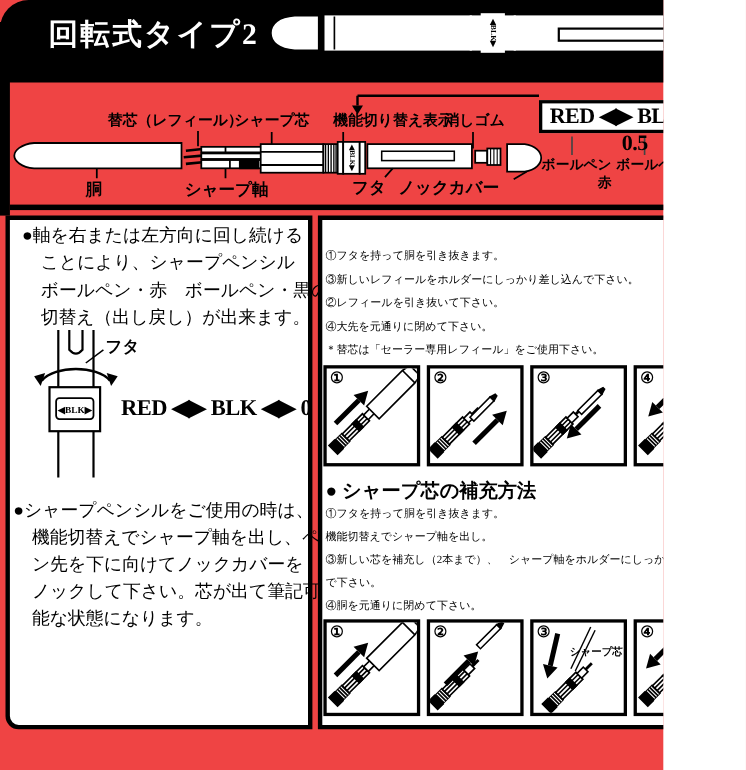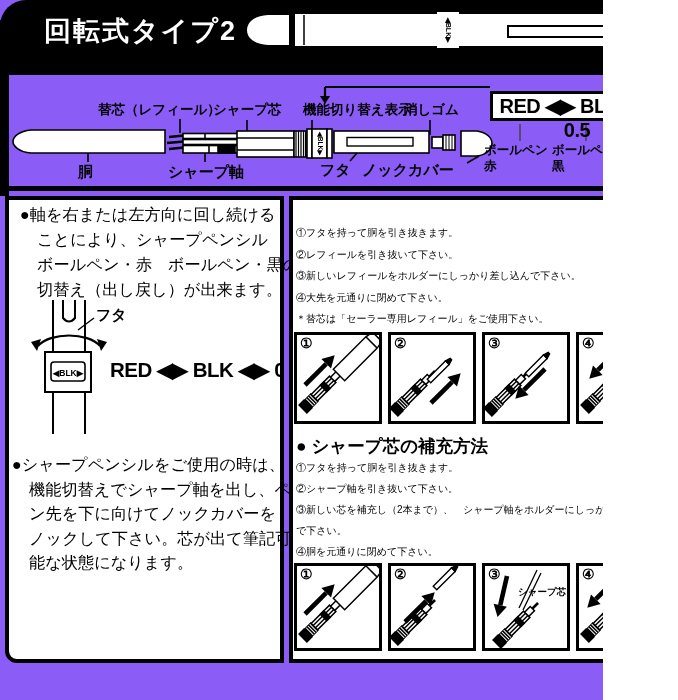--- a/index.html
+++ b/index.html
@@ -1,27 +1,27 @@
 <!DOCTYPE html>
 <html><head>
 <meta charset="utf-8">
 <style>
   html,body{margin:0;padding:0;background:#fff}
-  #page{position:relative;width:603px;height:700px;background:#8b5cf6;overflow:hidden;
-        font-family:Liberation Sans, sans-serif;color:#000}
+  #page{position:relative;width:603px;height:700px;background:#ef4444;overflow:hidden;
+        font-family:Liberation Serif, serif;color:#000}
   .abs{position:absolute}
   .w{color:#fff}
   .b{font-weight:bold}
   .ctr{text-align:center}
   .bullet{font-size:16.2px;line-height:25px;white-space:pre-line;padding-left:17px;text-indent:-17px}
   .step{font-size:10px;line-height:21.5px}
   .h1{font-size:17.5px;font-weight:bold}
   .plabel{font-size:13.5px;font-weight:bold;white-space:nowrap}
   .plabel2{font-size:15px;font-weight:bold;white-space:nowrap}
-  .modelabel{font-size:12.5px;font-weight:bold;line-height:1.3;white-space:pre-line;text-align:left}
+  .modelabel{font-size:12.5px;font-weight:bold;line-height:1.3;white-space:pre-line;text-align:right}
   .panel{position:absolute;background:#fff;border:4px solid #000;box-sizing:border-box}
   .fig{position:absolute;width:88px;height:92px;border:3px solid #000;background:#fff;box-sizing:border-box}
   .fignum{position:absolute;left:3px;top:0px;font-size:14px;font-weight:bold}
   .leadlbl{position:absolute;left:33px;top:20px;font-size:9.5px;font-weight:bold;white-space:nowrap}
   svg{font-family:inherit}
   svg line,svg path,svg rect,svg polyline{vector-effect:none}
 </style>
 </head>
 <body>
 
@@ -198,22 +198,22 @@
   <div class="abs bullet" style="left:12px;top:452px;width:266px;line-height:24.5px">●シャープペンシルをご使用の時は、
 機能切替えでシャープ軸を出し、ペ
 ン先を下に向けてノックカバーを
 ノックして下さい。芯が出て筆記可
 能な状態になります。</div>
 
   <div class="panel" style="left:289px;top:196px;width:382px;height:467px;border-radius:0 0 14px 0"></div>
 
   <div class="abs" style="left:296px;top:222px;width:368px">
     <div class="step">①フタを持って胴を引き抜きます。</div>
+    <div class="step">③新しいレフィールをホルダーにしっかり差し込んで下さい。</div>
     <div class="step">②レフィールを引き抜いて下さい。</div>
-    <div class="step">③新しいレフィールをホルダーにしっかり差し込んで下さい。</div>
     <div class="step">④大先を元通りに閉めて下さい。</div>
     <div class="step">＊替芯は「セーラー専用レフィール」をご使用下さい。</div>
   </div>
 
   <div class="fig" style="left:294px;top:332px">
     <svg width="82" height="86" viewBox="0 0 82 86">
       <use href="#g-mech" transform="translate(6,74) rotate(-45)"></use>
       <use href="#g-tube" transform="translate(42,40) rotate(-45)"></use>
       <use href="#g-arrow" transform="translate(8,50) rotate(-45)"></use>
     </svg>
@@ -240,21 +240,21 @@
       <use href="#g-mech" transform="translate(6,74) rotate(-45)"></use>
       <use href="#g-tube" transform="translate(38,42) rotate(-45)"></use>
       <use href="#g-arrow" transform="translate(40,14) rotate(135)"></use>
     </svg>
     <span class="fignum">④</span>
   </div>
 
   <div class="abs h1" style="left:296px;top:434px">● シャープ芯の補充方法</div>
   <div class="abs" style="left:296px;top:457px;width:368px">
     <div class="step" style="line-height:21px">①フタを持って胴を引き抜きます。</div>
-    <div class="step" style="line-height:21px">②シャープ軸を引き抜いて下さい。</div>
+    <div class="step" style="line-height:21px">機能切替えでシャープ軸を出し。</div>
     <div class="step" style="line-height:21px">③新しい芯を補充し（2本まで）、　シャープ軸をホルダーにしっかり差し込んで下さい。</div>
     <div class="step" style="line-height:21px">④胴を元通りに閉めて下さい。</div>
   </div>
 
   <div class="fig" style="left:294px;top:563px;height:88px">
     <svg width="82" height="82" viewBox="0 0 82 82">
       <use href="#g-mech" transform="translate(6,72) rotate(-45)"></use>
       <use href="#g-tube" transform="translate(42,38) rotate(-45)"></use>
       <use href="#g-arrow" transform="translate(8,48) rotate(-45)"></use>
     </svg>

